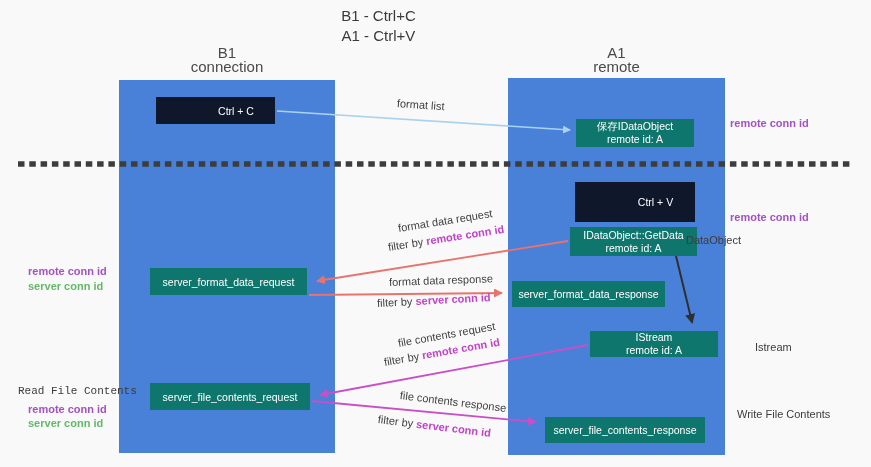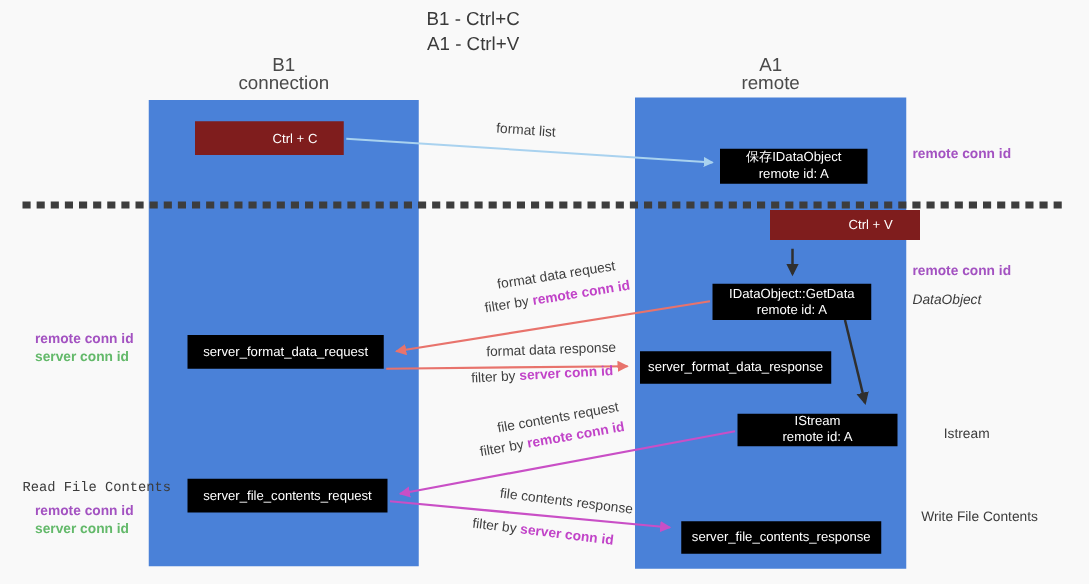--- a/index.html
+++ b/index.html
@@ -4,22 +4,22 @@
 <style>
   html,body{margin:0;padding:0;}
   body{background:#f9f9f9;font-family:"Liberation Sans","DejaVu Sans",sans-serif;}
   .canvas{position:relative;width:871px;height:467px;background:#f9f9f9;overflow:hidden;}
   .abs{position:absolute;}
   .title{top:6px;left:0;width:757px;text-align:center;font-size:15px;line-height:20px;color:#3a3a3a;}
   .col-header{text-align:center;font-size:15px;line-height:14px;color:#4a4a4a;}
   .lane{background:#4a81d8;}
   .node{box-sizing:border-box;display:flex;flex-direction:column;align-items:center;justify-content:center;
         color:#fff;text-align:center;}
-  .node.green{background:#7f1d1d;padding-left:41px;}
-  .node.orange{background:#000000;}
+  .node.green{background:#0f172a;padding-left:41px;}
+  .node.orange{background:#0f766e;}
   .node .l1,.node .l2{font-size:10.5px;line-height:13px;}
   .node.single{font-size:10.5px;}
   .edge-label{white-space:nowrap;font-size:11px;color:#3f3f3f;transform-origin:left center;}
   .conn-magenta{color:#c143c8;font-weight:bold;}
   .side-label{white-space:nowrap;font-size:11px;color:#3b3b3b;}
   .side-label.bold-purple{color:#a352c1;font-weight:bold;}
   .side-label.bold-green{color:#63b96a;font-weight:bold;}
   svg.layer{position:absolute;left:0;top:0;pointer-events:none;}
 </style>
 </head>
@@ -69,21 +69,21 @@
     <div>remote</div>
   </div>
 
   <div class="abs node green single" style="left:156px;top:97px;width:119px;height:27px;">Ctrl + C</div>
 
   <div class="abs node orange" style="left:576px;top:119px;width:118px;height:28px;">
     <div class="l1">保存IDataObject</div>
     <div class="l2">remote id: A</div>
   </div>
 
-  <div class="abs node green single" style="left:575px;top:168px;width:120px;height:24px;margin-left:41px;">Ctrl + V</div>
+  <div class="abs node green single" style="left:575px;top:182px;width:120px;height:40px;">Ctrl + V</div>
 
   <div class="abs node orange" style="left:570px;top:227px;width:127px;height:29px;">
     <div class="l1">IDataObject::GetData</div>
     <div class="l2">remote id: A</div>
   </div>
 
   <div class="abs node orange single" style="left:150px;top:268px;width:157px;height:27px;">server_format_data_request</div>
 
   <div class="abs node orange single" style="left:512px;top:281px;width:153px;height:26px;">server_format_data_response</div>
 
@@ -113,21 +113,21 @@
     <span>filter by </span><span class="conn-magenta">remote conn id</span>
   </div>
 
   <div class="abs edge-label" style="left:400px;top:389px;transform:rotate(7deg);">file contents response</div>
   <div class="abs edge-label" style="left:378px;top:413px;transform:rotate(7deg);">
     <span>filter by </span><span class="conn-magenta">server conn id</span>
   </div>
 
   <div class="abs side-label bold-purple" style="left:730px;top:117px;">remote conn id</div>
   <div class="abs side-label bold-purple" style="left:730px;top:211px;">remote conn id</div>
-  <div class="abs side-label" style="left:730px;top:234px;font-style:italic;">DataObject</div>
+  <div class="abs side-label" style="left:686px;top:234px;">DataObject</div>
   <div class="abs side-label" style="left:755px;top:341px;">Istream</div>
   <div class="abs side-label" style="left:737px;top:408px;">Write File Contents</div>
 
   <div class="abs side-label bold-purple" style="left:28px;top:265px;">remote conn id</div>
   <div class="abs side-label bold-green" style="left:28px;top:280px;">server conn id</div>
   <div class="abs side-label" style="left:18px;top:385px;font-family:Liberation Mono, monospace;">Read File Contents</div>
   <div class="abs side-label bold-purple" style="left:28px;top:403px;">remote conn id</div>
   <div class="abs side-label bold-green" style="left:28px;top:417px;">server conn id</div>
 
 </div>

